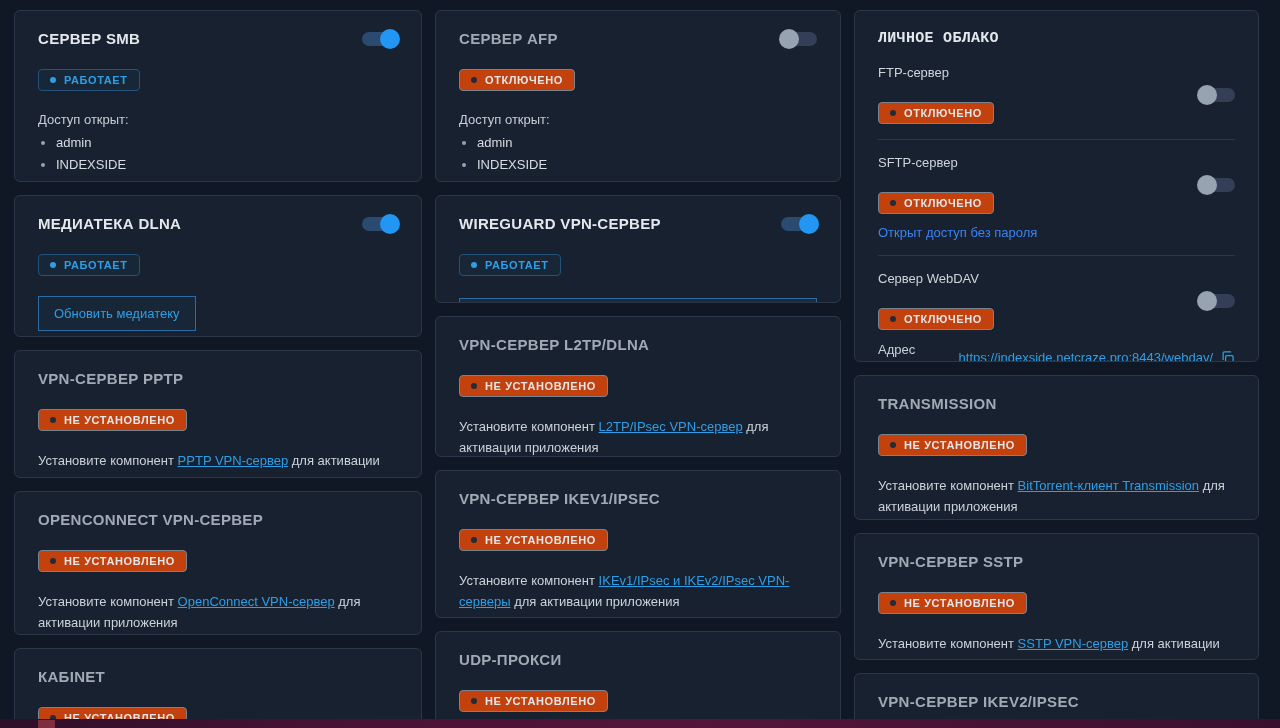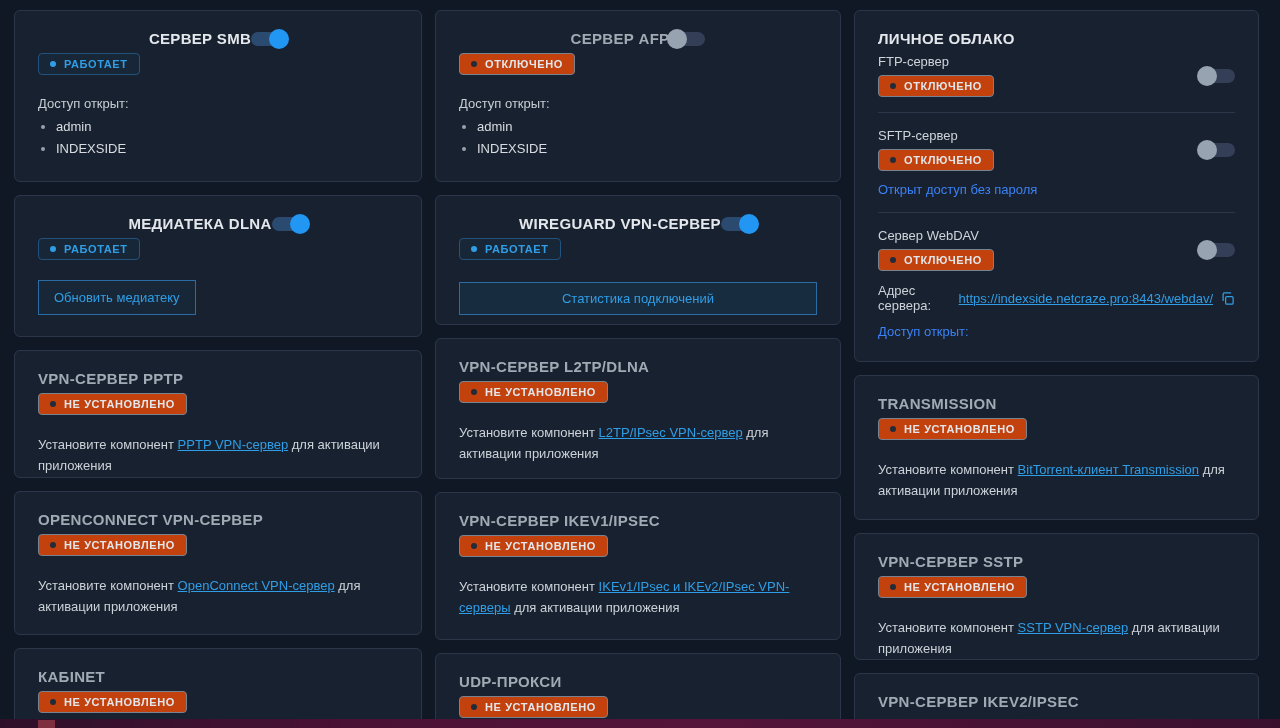--- a/index.html
+++ b/index.html
@@ -18,38 +18,38 @@
   }
   .col { display: flex; flex-direction: column; gap: 13px; }
   .card {
     background: #18212f;
     border: 1px solid #2b3749;
     border-radius: 6px;
     padding: 19px 23px;
     overflow: hidden;
     flex: none;
   }
-  .title-row { display: flex; justify-content: center; align-items: center; }
+  .title-row { display: flex; justify-content: space-between; align-items: center; }
   .card-title {
     font-size: 15px;
     font-weight: 700;
     letter-spacing: .3px;
     color: #e4e8ec;
   }
   .card-title.dim { color: #a0a9b4; }
   .badge {
     display: inline-flex;
     align-items: center;
     gap: 8px;
     font-size: 11px;
     font-weight: 700;
     letter-spacing: .6px;
     padding: 4px 11px;
     border-radius: 4px;
-    margin-top: 6px;
+    margin-top: 22px;
     white-space: nowrap;
   }
   .badge .dot { width: 6px; height: 6px; border-radius: 50%; flex: none; }
   .badge.on { color: #2f9ee6; border: 1px solid #23537c; background: rgba(33,150,243,.05); }
   .badge.on .dot { background: #2f9ee6; }
   .badge.off { color: #e3e7ec; border: 1px solid #79828f; background: #c2410c; }
   .badge.off .dot { background: #222b39; }
   .toggle { position: relative; width: 36px; height: 14px; border-radius: 8px; background: #343f57; flex: none; cursor: pointer; }
   .toggle .knob { position: absolute; top: -3px; left: -2px; width: 20px; height: 20px; border-radius: 50%; background: #98a3b1; }
   .toggle.on { background: #2a4a70; }
@@ -72,21 +72,21 @@
     margin-top: 20px;
     cursor: pointer;
   }
   .btn.block { display: block; width: 100%; text-align: center; background: rgba(33,150,243,.09); padding: 8px 14px; margin-top: 22px; }
   .divider { border: none; border-top: 1px solid #2b3749; margin: 15px 0; }
   .svc-row { display: flex; justify-content: space-between; align-items: center; }
   .svc-label { color: #ced4da; }
   .addr-line { margin-top: 12px; display: flex; align-items: center; gap: 7px; flex-wrap: nowrap; }
   .addr-line .copy { display: inline-flex; cursor: pointer; }
   .note { margin-top: 11px; color: #3b82f6; }
-  .cloud-title { margin-bottom: 7px; }
+  .cloud-title { margin-bottom: 18px; font-family: Liberation Mono, monospace; }
   .bottom-bar {
     position: fixed; left: 0; right: 0; bottom: 0; height: 9px;
     background: linear-gradient(90deg, #2e0f2a 0%, #4a1134 28%, #55143a 55%, #3a0f2d 100%);
   }
   .bottom-bar .sq { position: absolute; left: 38px; top: 1px; width: 17px; height: 8px; background: #7e2f3f; }
 </style>
 </head>
 <body>
 
 <div class="layout">
@@ -166,21 +166,21 @@
           <span class="dot"></span>
           <span>ОТКЛЮЧЕНО</span>
         </span>
       <div class="access-label">Доступ открыт:</div>
       <ul class="users">
         <li>admin</li>
         <li>INDEXSIDE</li>
       </ul>
     </div>
 
-    <div class="card" style="height:130px">
+    <div class="card" style="height:108px">
       <div class="title-row">
         <div class="card-title">WIREGUARD VPN-СЕРВЕР</div>
         <span class="toggle on">
             <span class="knob"></span>
           </span>
       </div>
       <span class="badge on">
           <span class="dot"></span>
           <span>РАБОТАЕТ</span>
         </span>

